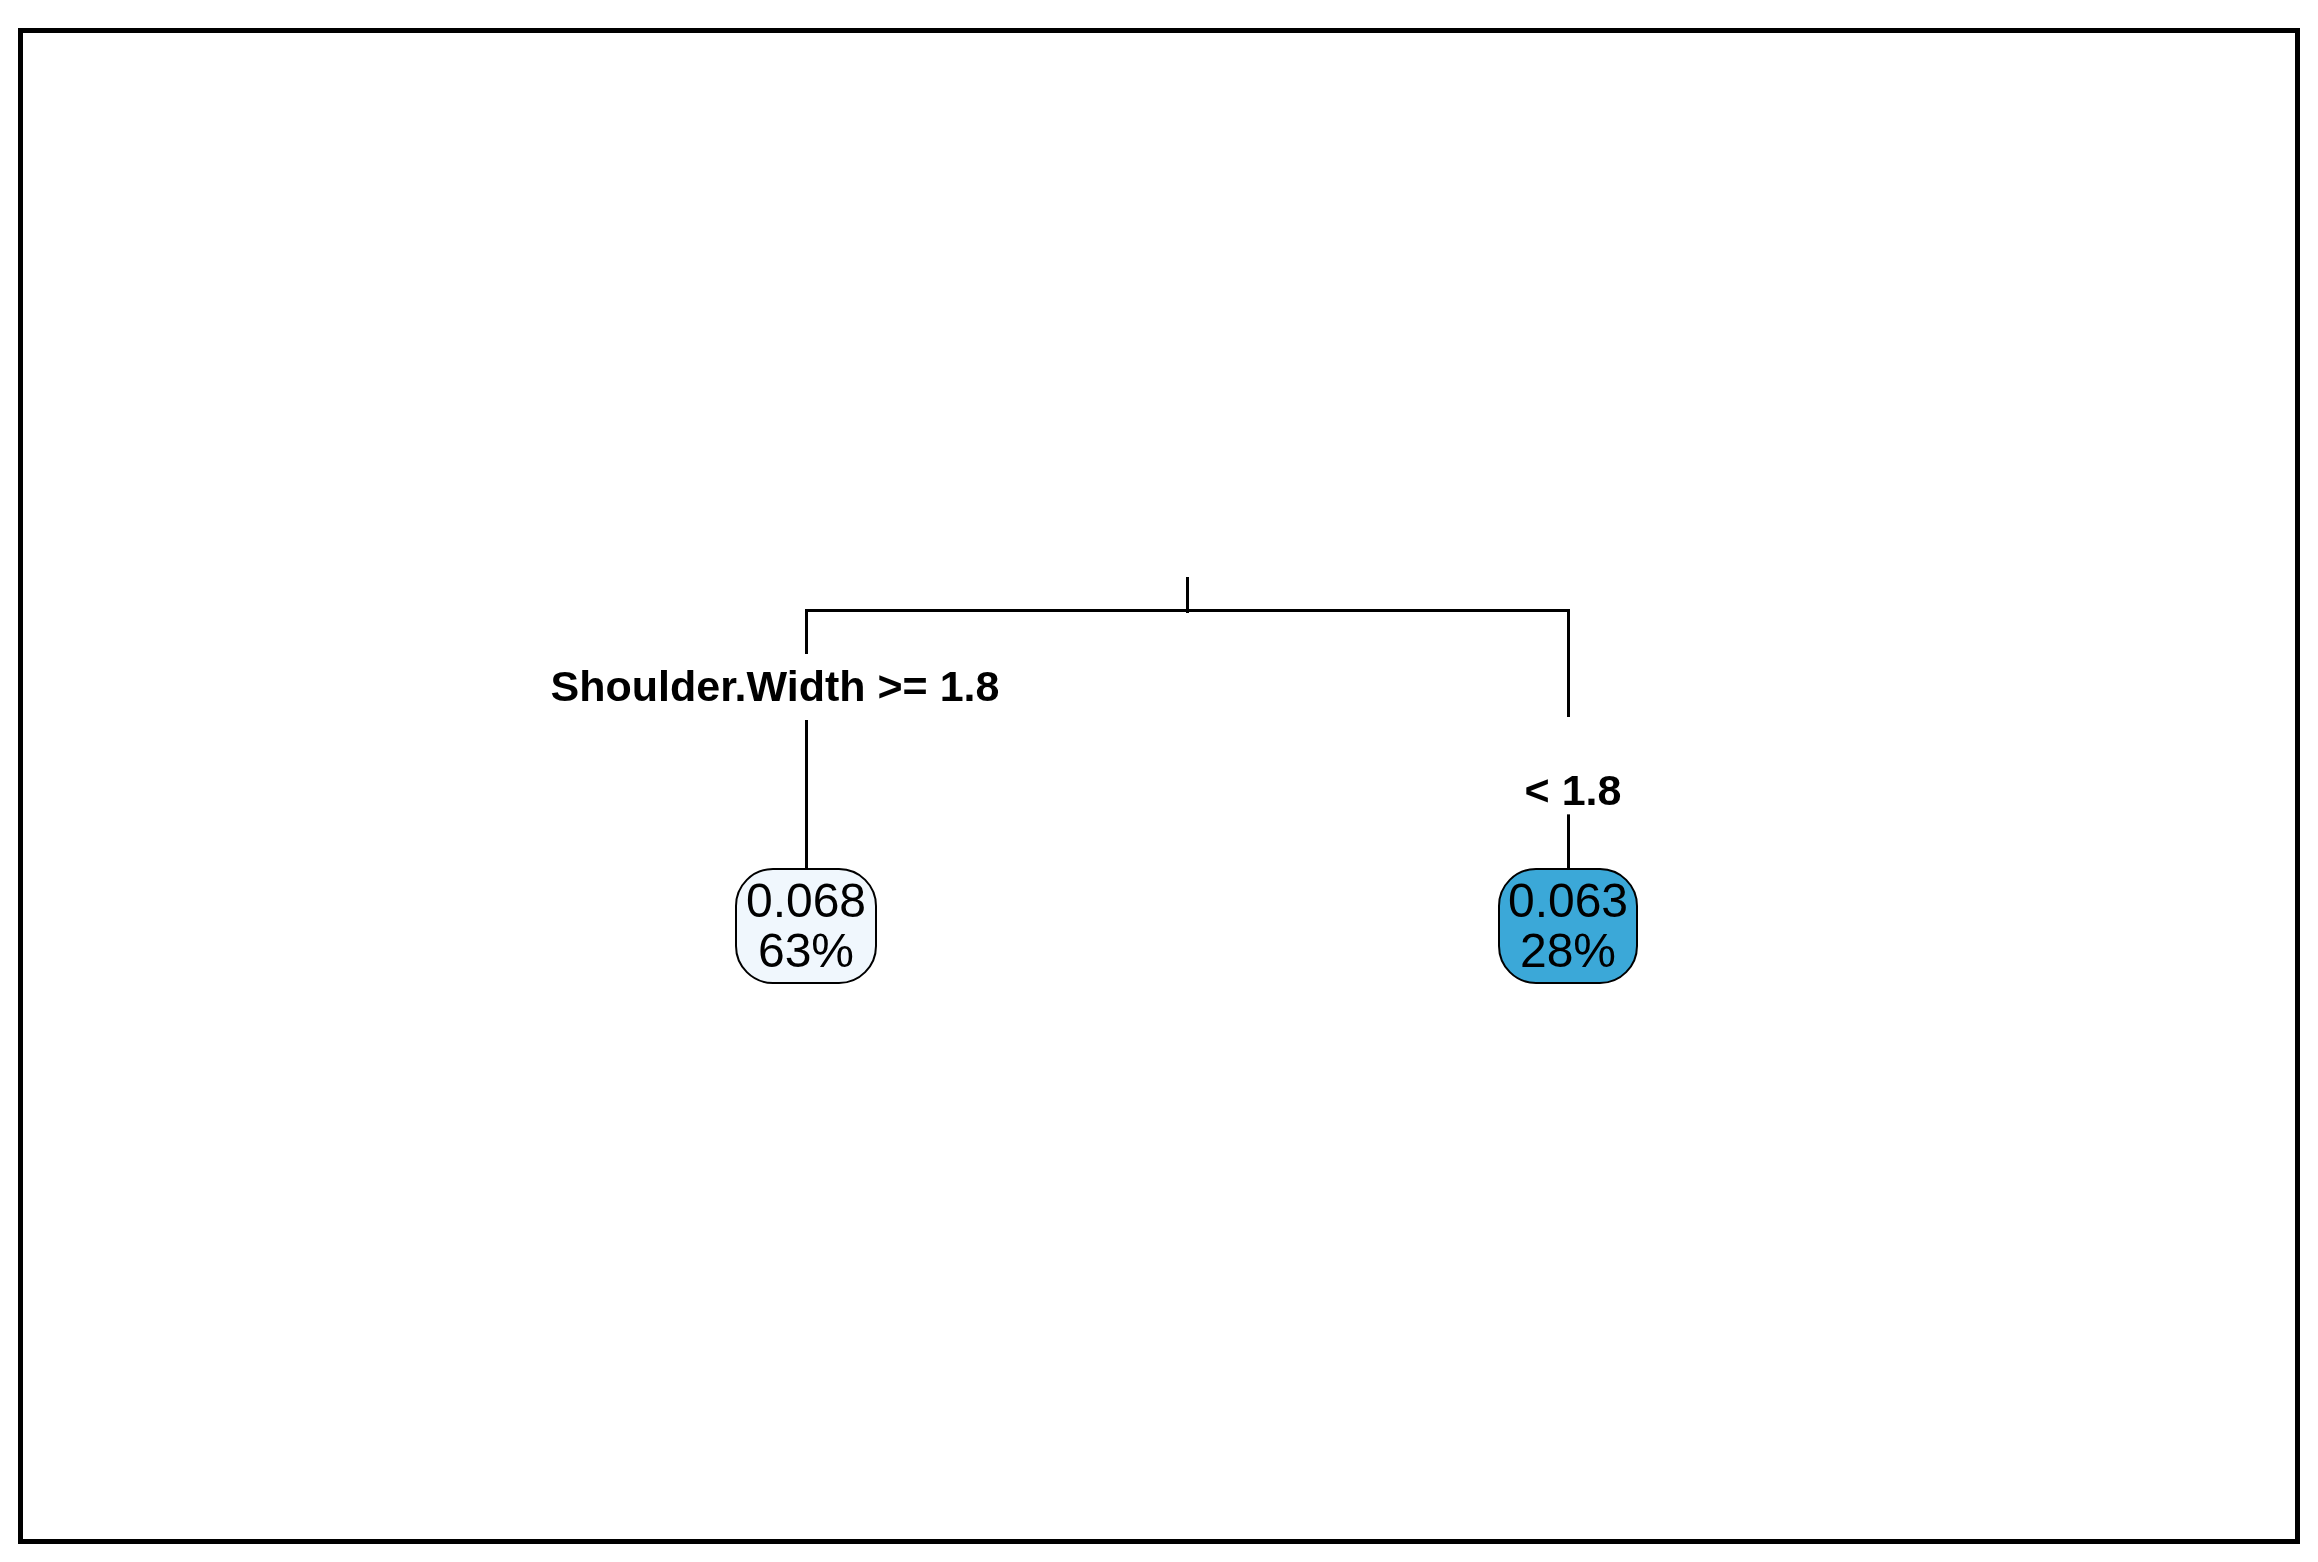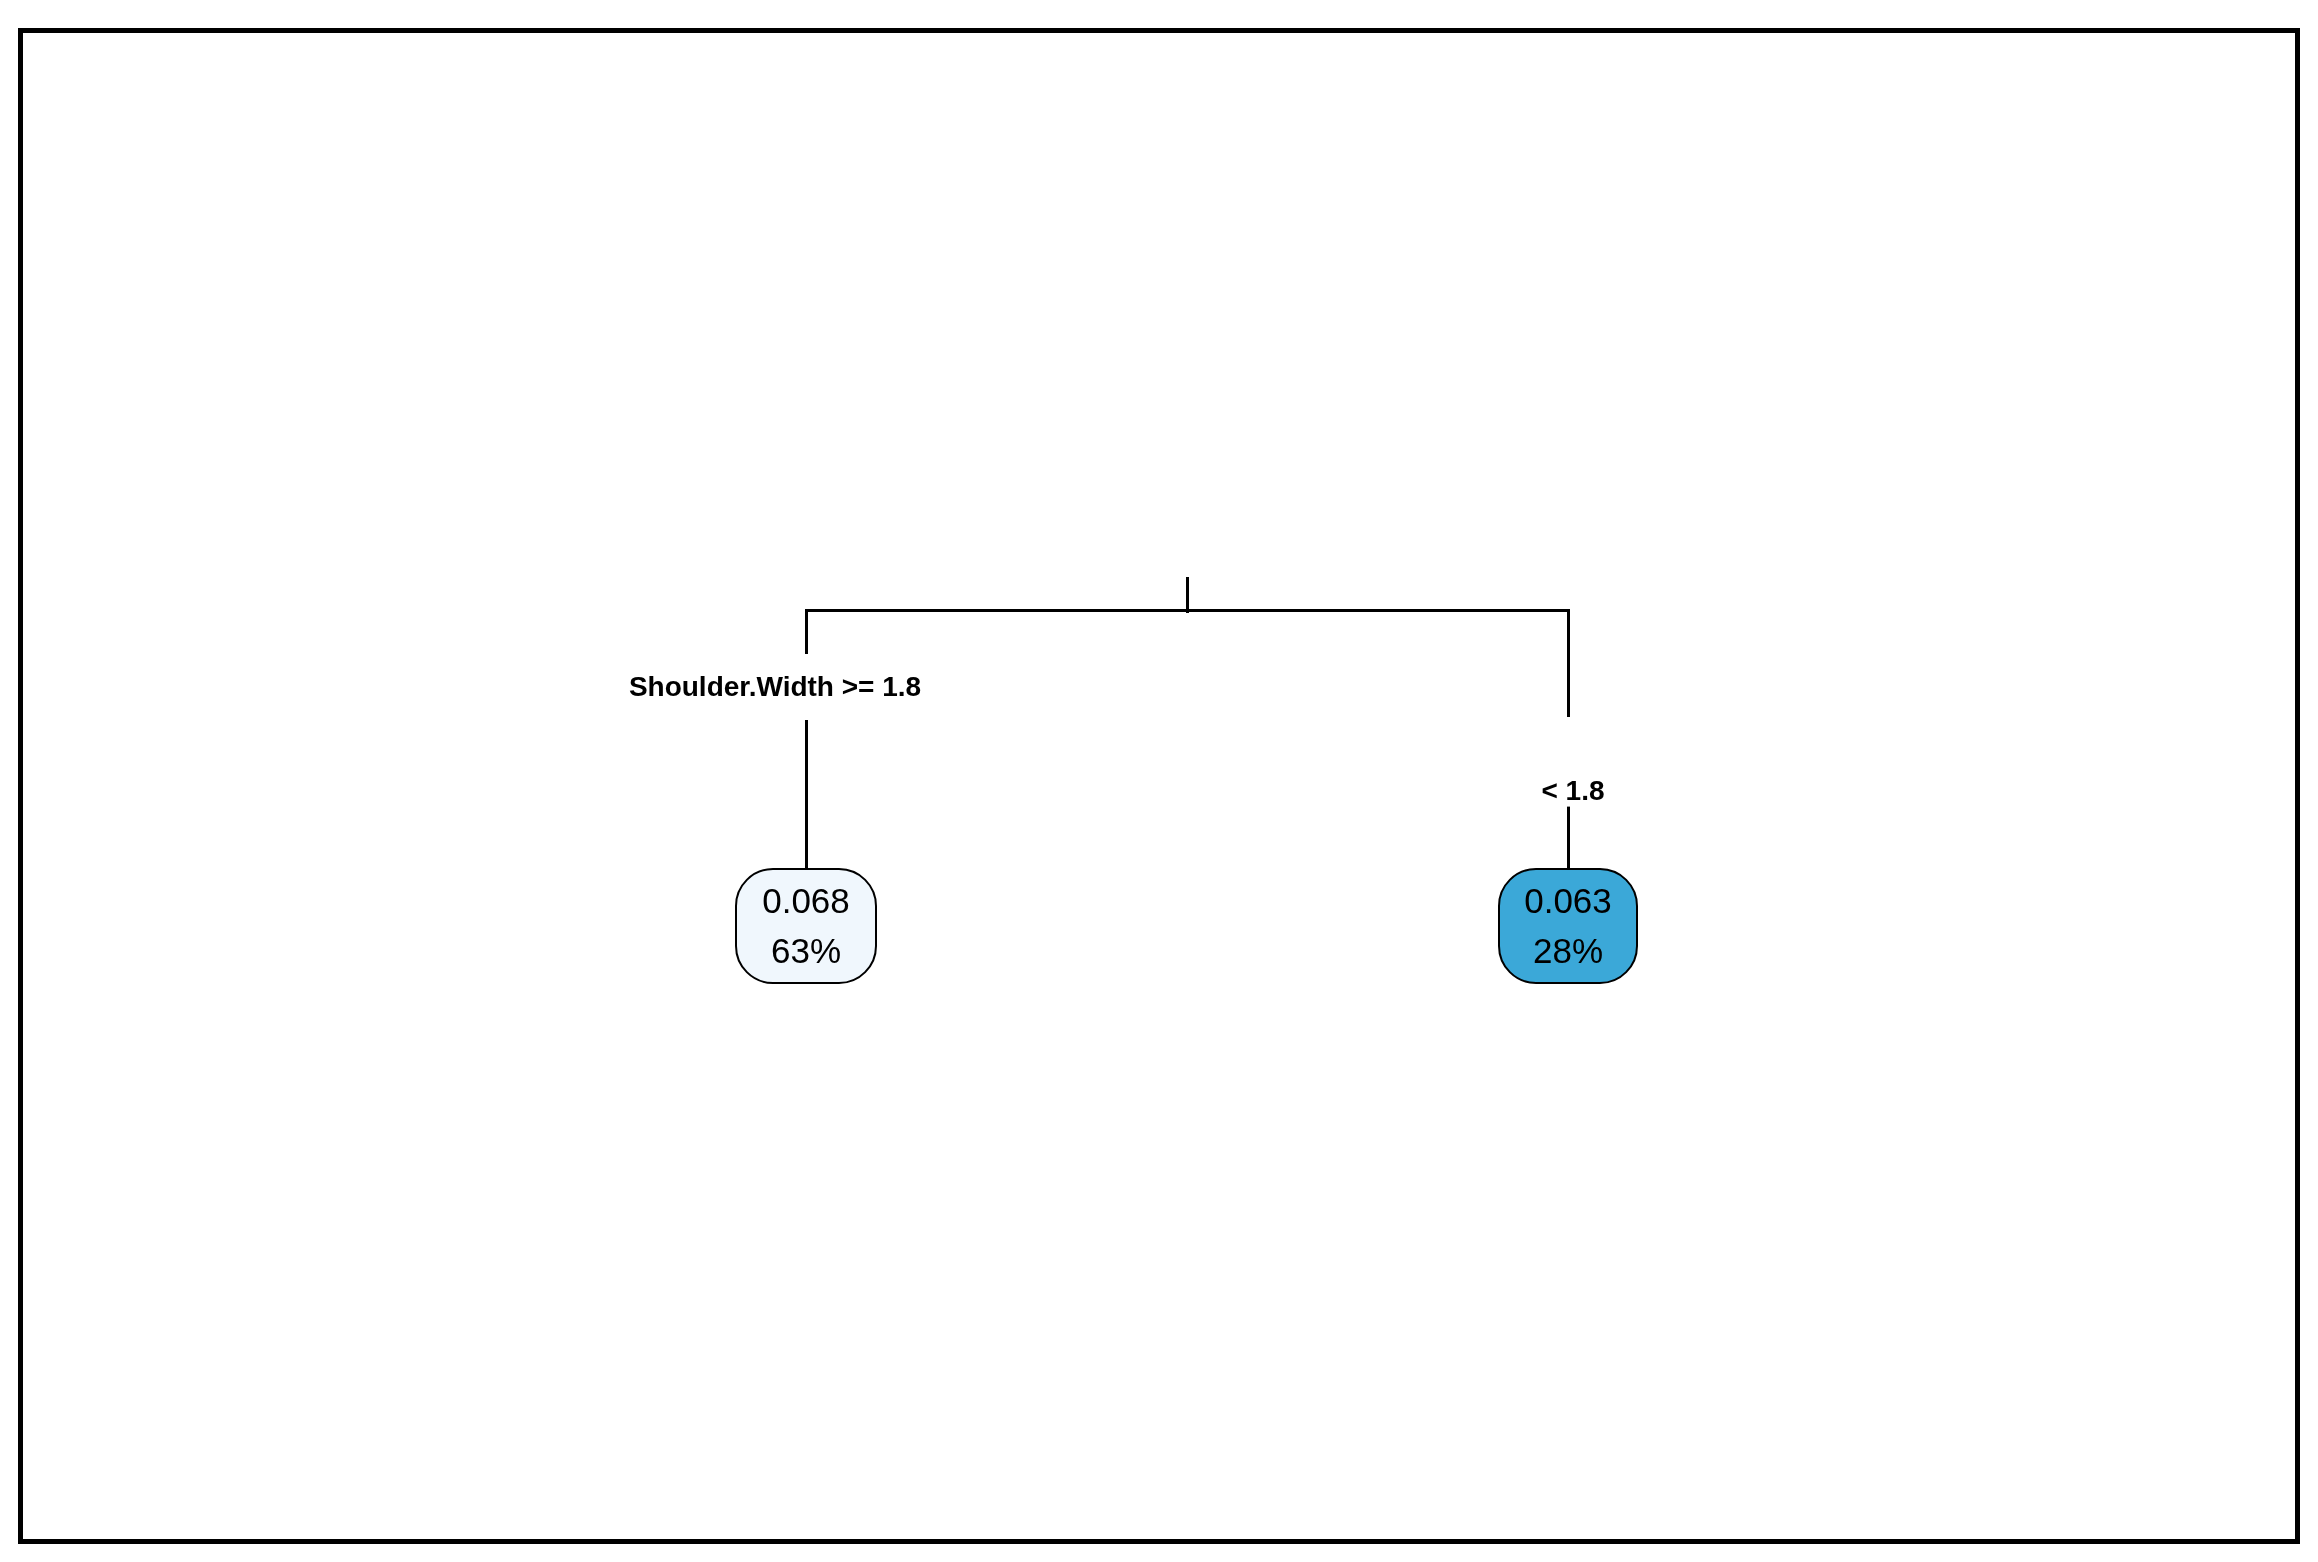--- a/index.html
+++ b/index.html
@@ -36,21 +36,21 @@
   #root-edge          { left: 1186px; top: 577px;  height: 36px; }
   #split-bar          { left: 805px;  top: 609px;  width: 765px; }
   #left-edge-upper    { left: 805px;  top: 609px;  height: 45px; }
   #left-edge-lower    { left: 805px;  top: 720px;  height: 150px; }
   #right-edge-upper   { left: 1567px; top: 609px;  height: 108px; }
   #right-edge-lower   { left: 1567px; top: 787px;  height: 83px; }
 
   .split-label {
     position: absolute;
     transform: translate(-50%, -50%);
-    font-size: 28px;
+    font-size: 43px;
     font-weight: bold;
     color: #000000;
     white-space: nowrap;
     background: #ffffff;
     padding: 0 5px;
     line-height: 1.1;
   }
   #split-label-left  { left: 775px;  top: 687px; }
   #split-label-right { left: 1573px; top: 755px; margin-top: 36px; }
 
@@ -58,21 +58,21 @@
     position: absolute;
     width: 142px;
     height: 116px;
     box-sizing: border-box;
     border: 2.5px solid #000000;
     border-radius: 38px;
     display: flex;
     flex-direction: column;
     align-items: center;
     justify-content: center;
-    font-size: 35px;
+    font-size: 48px;
     line-height: 50px;
     color: #000000;
     text-align: center;
   }
   #leaf-node-left  { left: 735px;  top: 868px; }
   #leaf-node-right { left: 1498px; top: 868px; width: 140px; }
 </style>
 </head>
 <body>
 

